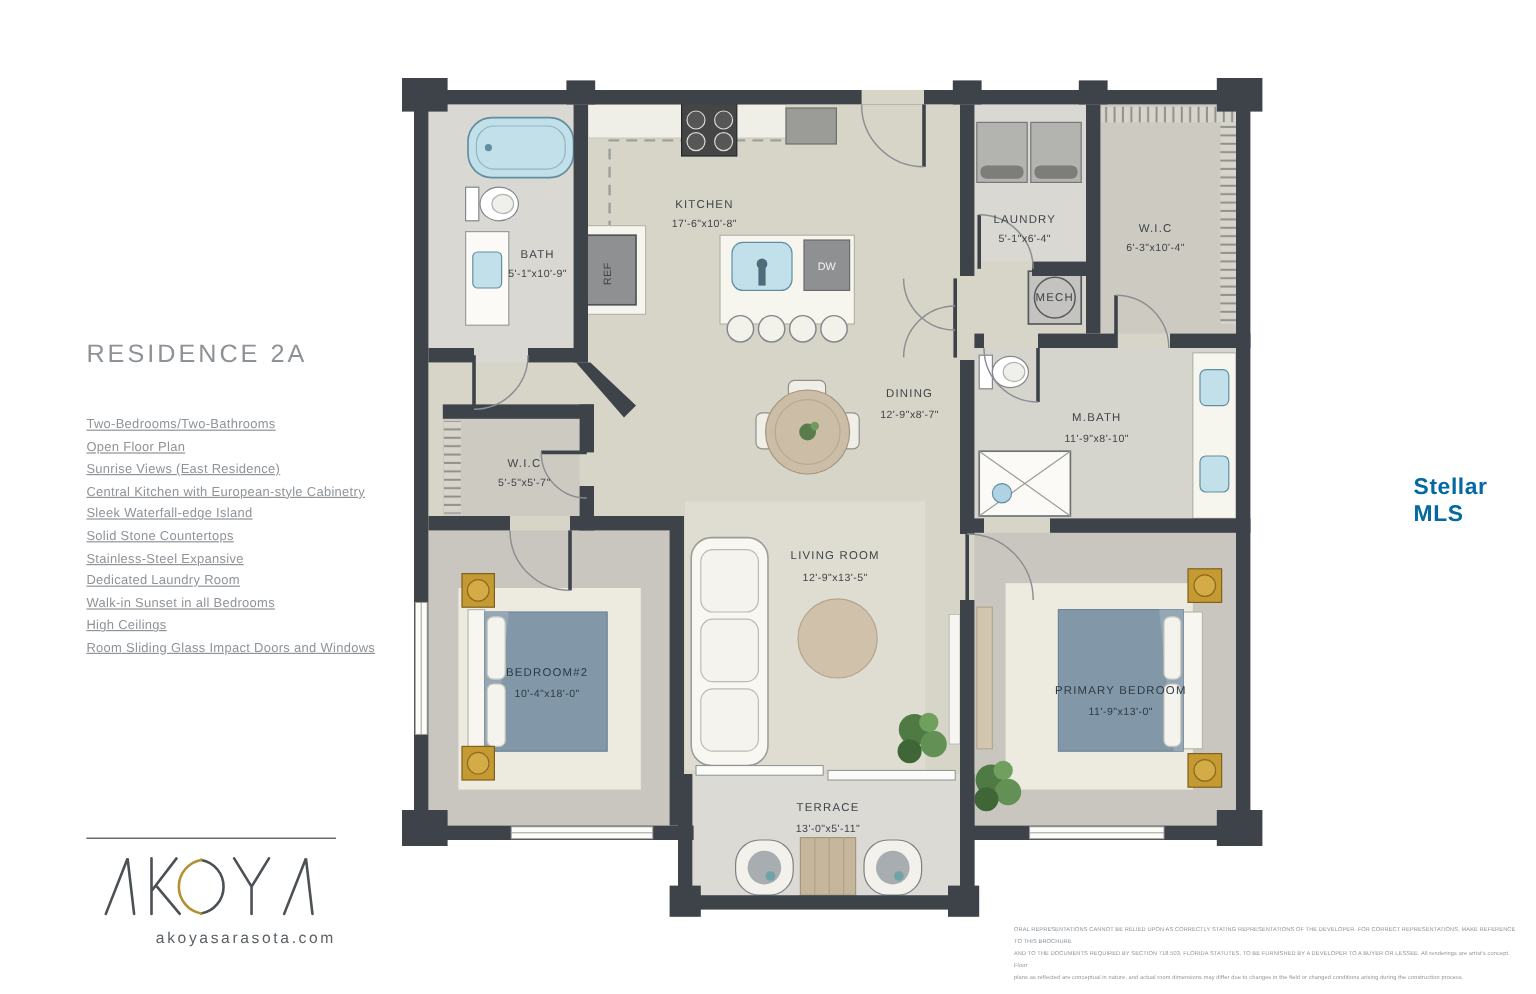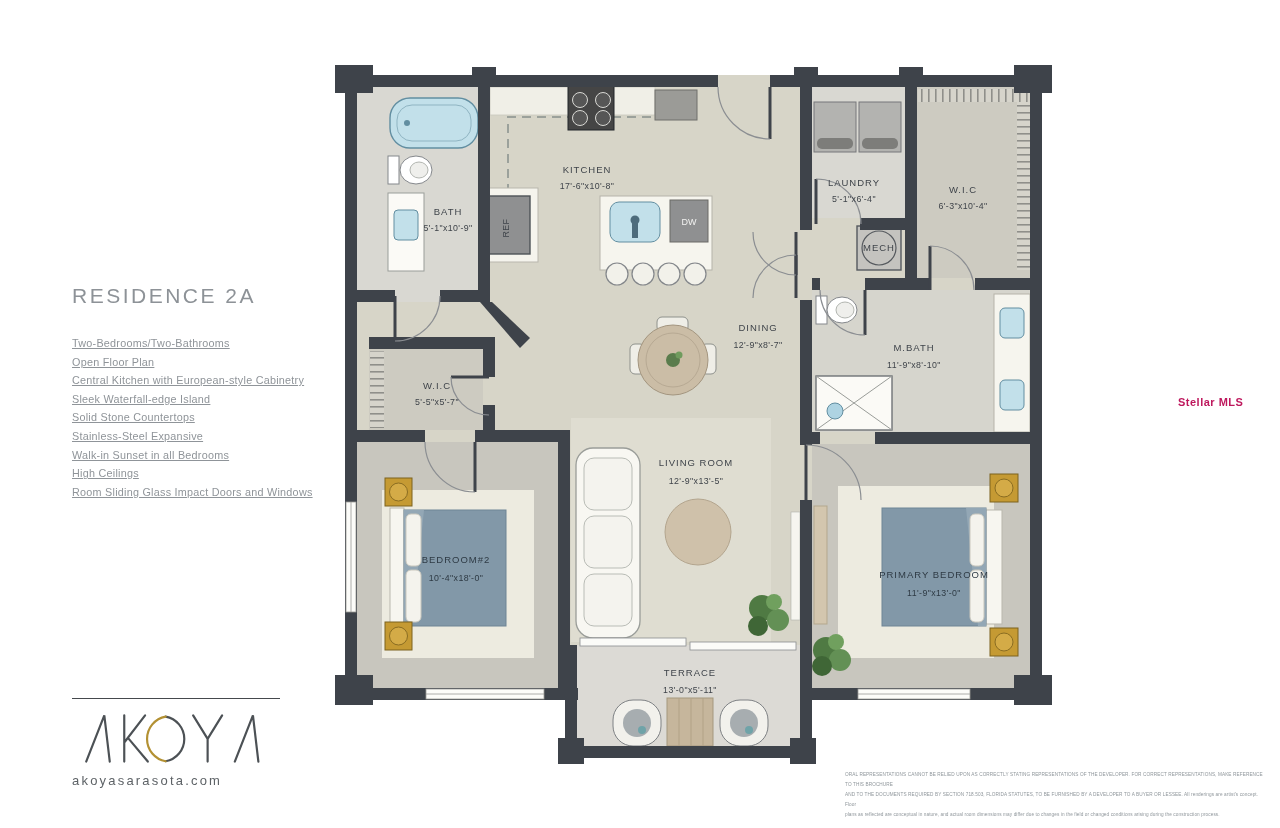--- a/index.html
+++ b/index.html
@@ -3,55 +3,57 @@
 <meta charset="utf-8">
 <style>
   html,body{margin:0;padding:0;}
   body{
     width:1280px;height:828px;position:relative;overflow:hidden;
     background:#ffffff;font-family:"Liberation Sans",sans-serif;
   }
   
   .left-panel{position:absolute;left:72px;top:284px;width:300px;}
   .residence-title{
-    font-size:21px;letter-spacing:2.5px;color:#8d9297;font-weight:400;margin:0 0 26px 0;
+    font-size:21px;letter-spacing:2.5px;color:#8d9297;font-weight:400;margin:0 0 37px 0;
   }
   .feature{font-size:10.8px;line-height:18.6px;color:#8f9499;letter-spacing:.25px;text-decoration:underline;}
   
-  .brand{position:absolute;left:72px;top:698px;width:208px;text-align:left;}
+  .brand{position:absolute;left:72px;top:698px;width:208px;text-align:right;}
   .brand-rule{border-top:1.5px solid #45494d;width:208px;height:0;}
   .brand svg{margin-top:10px;}
   .brand-site{font-size:13px;letter-spacing:2.2px;color:#5d6266;margin-top:2px;}
   
   .watermark{
-    position:absolute;left:1178px;top:396px;font-size:11px;font-weight:700;
-    color:#be185d;letter-spacing:.5px;
+    position:absolute;left:1178px;top:396px;font-size:19px;font-weight:700;
+    color:#0369a1;letter-spacing:.5px;
   }
   
   .disclaimer{position:absolute;left:845px;top:770px;width:420px;}
   .disclaimer div{font-size:4.7px;line-height:10px;color:#8f969b;letter-spacing:.1px;}
   
   .plan{position:absolute;left:330px;top:60px;}
   .plan text{font-family:"Liberation Sans",sans-serif;}
   .rn{font-size:9.5px;letter-spacing:1px;fill:#3f444a;}
   .rd{font-size:8.8px;letter-spacing:.4px;fill:#3f444a;}
   .rn-bed{fill:#2e3a44;}
   .rd-bed{fill:#2e3a44;}
 </style>
 </head>
 <body>
 
 <div class="left-panel">
   <h1 class="residence-title">RESIDENCE 2A</h1>
   <div class="feature">Two-Bedrooms/Two-Bathrooms</div>
   <div class="feature">Open Floor Plan</div>
+  <div class="feature">Sunrise Views (East Residence)</div>
   <div class="feature">Central Kitchen with European-style Cabinetry</div>
   <div class="feature">Sleek Waterfall-edge Island</div>
   <div class="feature">Solid Stone Countertops</div>
   <div class="feature">Stainless-Steel Expansive</div>
+  <div class="feature">Dedicated Laundry Room</div>
   <div class="feature">Walk-in Sunset in all Bedrooms</div>
   <div class="feature">High Ceilings</div>
   <div class="feature">Room Sliding Glass Impact Doors and Windows</div>
 </div>
 
 <div class="brand">
   <div class="brand-rule"></div>
   <svg width="206" height="58" viewBox="0 0 208 64" aria-label="AKOYA">
     <g fill="none" stroke="#4c5155" stroke-width="2.4" stroke-linecap="round">
       <path d="M6,58 L26,7 L32,58"></path>

